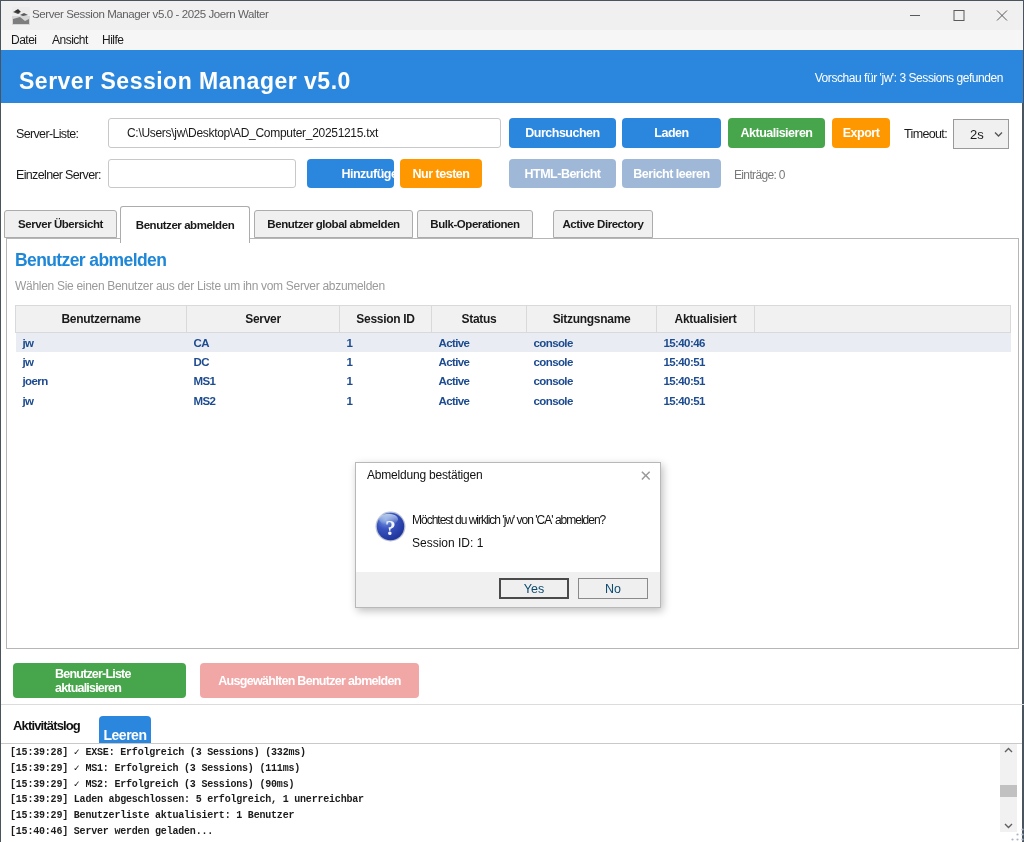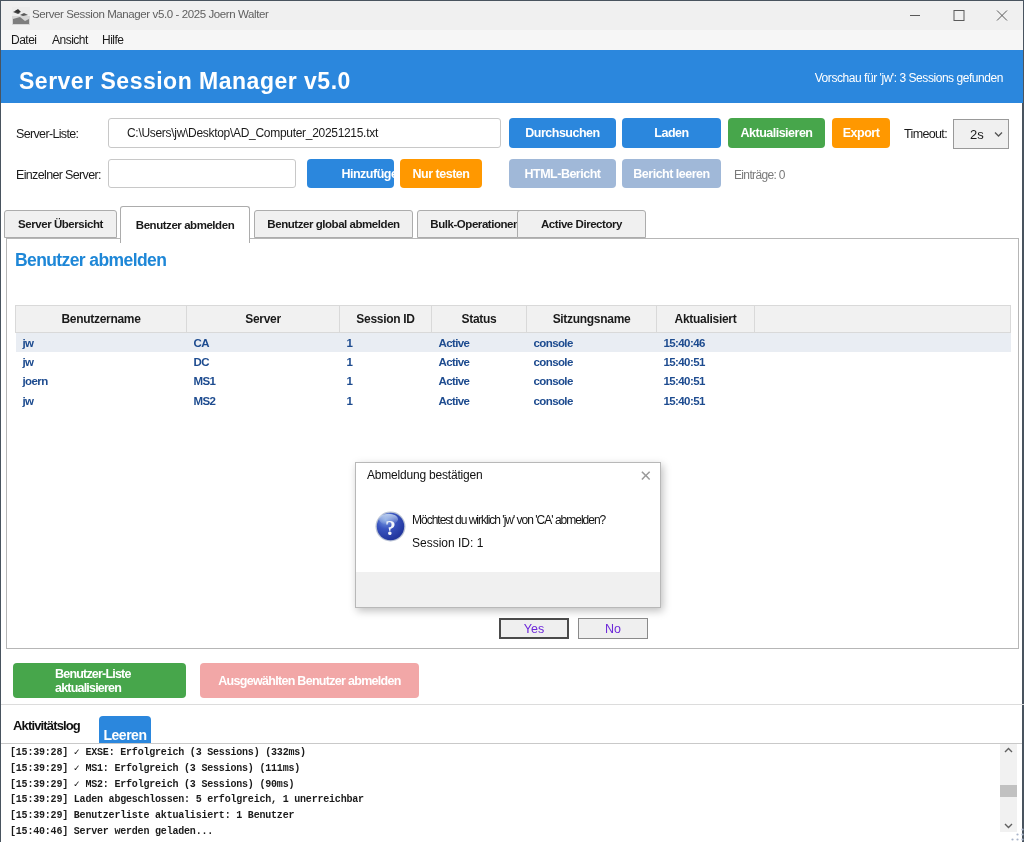--- a/index.html
+++ b/index.html
@@ -50,21 +50,21 @@
 
 #sbar { position:absolute; left:999px; top:743px; width:17px; height:88px; background:#f1f1f1; }
 #sthumb { position:absolute; left:0; top:41px; width:17px; height:12px; background:#c1c1c1; }
 
 #dlg { position:absolute; left:354px; top:461px; width:306px; height:146px; background:#fff; border:1px solid #b8b8b8; box-shadow:2px 3px 8px rgba(0,0,0,0.25); z-index:10; }
 #dlg .dtitle { position:absolute; left:11px; top:5px; font-size:12px; color:#111; letter-spacing:-0.2px; }
 #dlg .dx { position:absolute; right:8px; top:4px; font-size:15px; color:#9a9a9a; }
 #dlg .dmsg { position:absolute; left:56px; top:50px; font-size:12px; color:#111; letter-spacing:-1px; }
 #dlg .dsid { position:absolute; left:56px; top:73px; font-size:12px; color:#111; }
 #dlg .dfoot { position:absolute; left:0; bottom:0; width:100%; height:35px; background:#f0f0f0; }
-.dbtn { position:absolute; top:6px; width:70px; height:21px; background:#efefef; font-size:12.5px; color:#6d28d9; display:flex; align-items:center; justify-content:center;margin-top:40px; }
+.dbtn { position:absolute; top:6px; width:70px; height:21px; background:#efefef; font-size:12.5px; color:#0c4a6e; display:flex; align-items:center; justify-content:center; }
 </style>
 </head>
 <body>
 <div id="win">
 
   <div id="titlebar">
     <svg id="appicon" viewBox="0 0 18 18">
         <rect x="0" y="0" width="18" height="18" fill="#d6d6d6"></rect>
         <rect x="0" y="0" width="18" height="9" fill="#ececec"></rect>
         <path d="M1 5 L5 3 L8 6 L12 4 L6 7 Z" fill="#4a4a4a"></path>
@@ -113,24 +113,25 @@
   <div class="btn blue" style="left:306px; top:158px; width:87px; height:29px;padding-left:45px;">Hinzufügen</div>
   <div class="btn orange" style="left:399px; top:158px; width:82px; height:29px;">Nur testen</div>
   <div class="btn mblue" style="left:508px; top:158px; width:107px; height:29px;">HTML-Bericht</div>
   <div class="btn mblue" style="left:621px; top:158px; width:99px; height:29px;">Bericht leeren</div>
   <span class="lbl" style="left:733px; top:167px; color:#7a7a7a; font-size:12px;">Einträge: 0</span>
 
   <div class="tab" style="left:3px; width:113px;">Server Übersicht</div>
   <div class="tab" id="tabactive" style="left:119px; width:130px;">Benutzer abmelden</div>
   <div class="tab" style="left:253px; width:159px;">Benutzer global abmelden</div>
   <div class="tab" style="left:416px; width:116px;">Bulk-Operationen</div>
-  <div class="tab" style="left:516px; width:129px;">Active Directory</div>
+  <div class="tab" style="left:552px; width:100px;">Active Directory</div>
 
   <div id="panel">
     <div class="head">Benutzer abmelden</div>
+    <div class="sub">Wählen Sie einen Benutzer aus der Liste um ihn vom Server abzumelden</div>
     <table id="tbl">
       <colgroup>
         <col style="width:171px">
           <col style="width:153px">
           <col style="width:92px">
           <col style="width:95px">
           <col style="width:130px">
           <col style="width:98px">
           <col>
       </colgroup>

